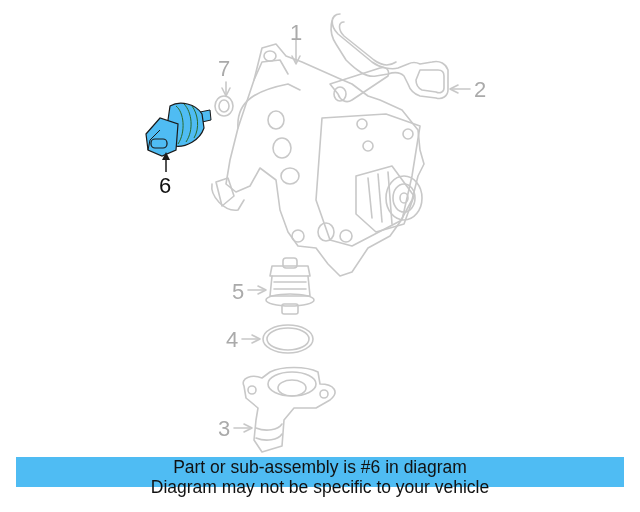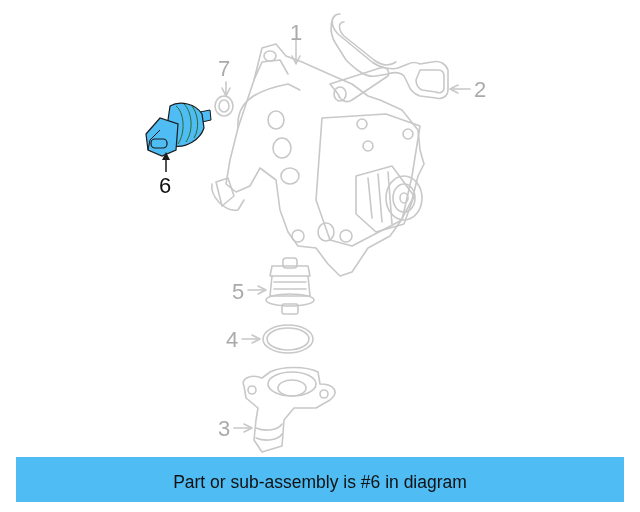--- a/index.html
+++ b/index.html
@@ -1,20 +1,20 @@
 <!DOCTYPE html>
 <html><head>
 <meta charset="utf-8">
 <style>
   html, body { margin: 0; padding: 0; background: #ffffff; }
   body { width: 640px; height: 512px; position: relative; overflow: hidden; font-family: "Liberation Sans", sans-serif; }
   .diagram { position: absolute; left: 0; top: 0; width: 640px; height: 456px; }
   .callout { position: absolute; font-size: 22px; color: #aaaaaa; line-height: 1; font-family: "Liberation Sans", sans-serif; }
   .callout.active { color: #111111; }
-  .banner { position: absolute; left: 16px; top: 457px; width: 608px; height: 45px; background: #4fbcf3; text-align: center; color: #111111; font-size: 17.5px; line-height: 20px; padding-top: 15px; box-sizing: border-box; }
+  .banner { position: absolute; left: 16px; top: 457px; width: 608px; height: 30px; background: #4fbcf3; text-align: center; color: #111111; font-size: 17.5px; line-height: 20px; padding-top: 0; box-sizing: border-box; }
   .banner div { white-space: nowrap; }
 </style>
 </head>
 <body>
 
 <div class="diagram">
   <svg width="640" height="456" viewBox="0 0 640 456" xmlns="http://www.w3.org/2000/svg">
     <g fill="none" stroke="#c8c8c8" stroke-width="1.6" stroke-linejoin="round" stroke-linecap="round">
 
       <g>
@@ -116,13 +116,14 @@
   <span class="callout" style="left:474px; top:79px;">2</span>
   <span class="callout" style="left:218px; top:418px;">3</span>
   <span class="callout" style="left:226px; top:329px;">4</span>
   <span class="callout" style="left:232px; top:281px;">5</span>
   <span class="callout active" style="left:159px; top:175px;">6</span>
   <span class="callout" style="left:218px; top:58px;">7</span>
 </div>
 
 <div class="banner">
   <div>Part or sub-assembly is #6 in diagram</div>
+  <div>Diagram may not be specific to your vehicle</div>
 </div>
 
 </body></html>

